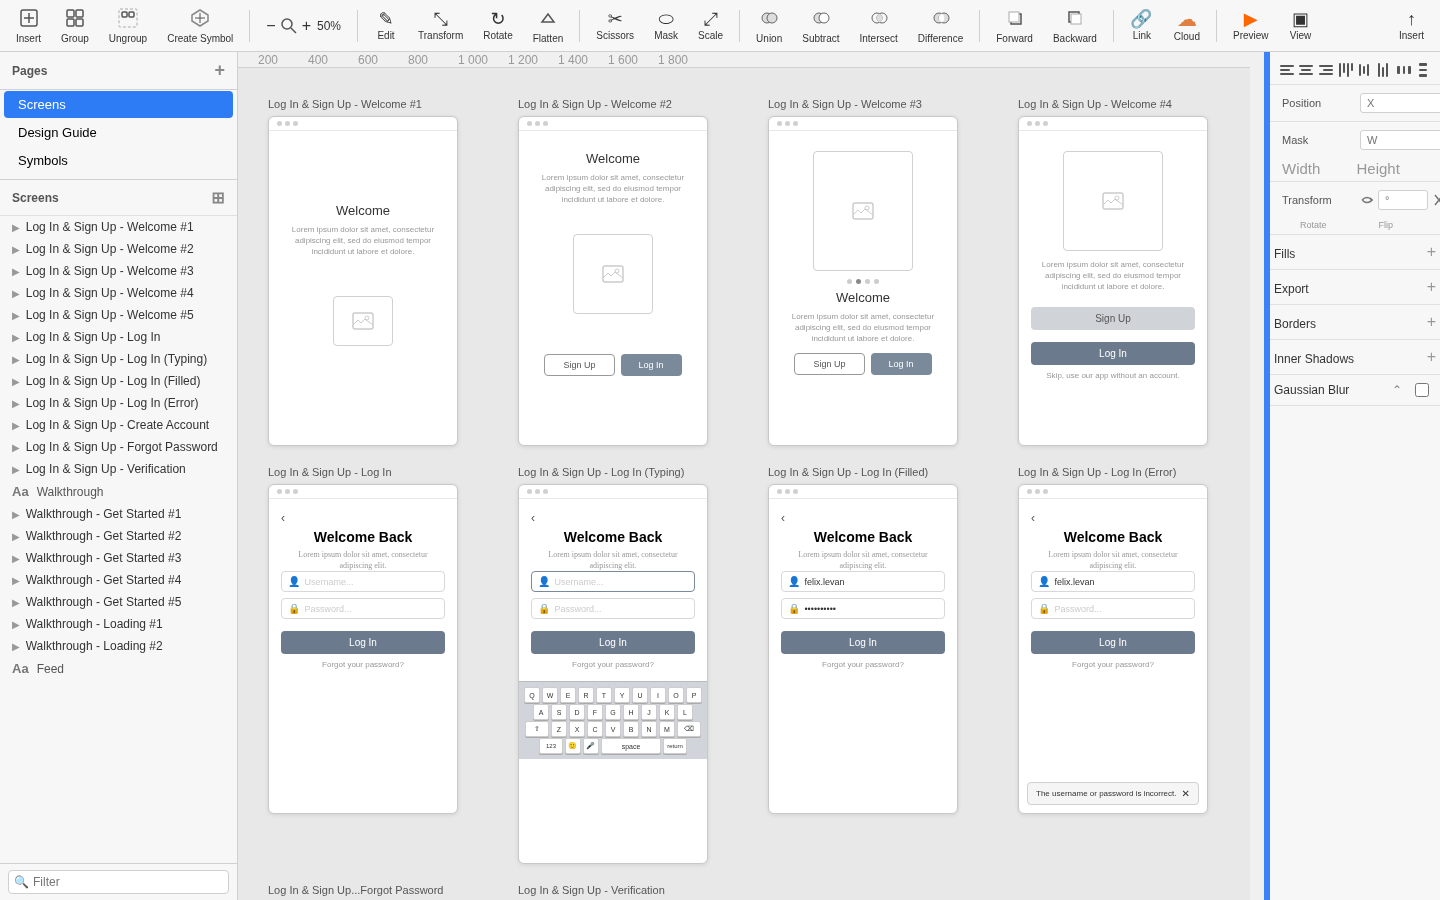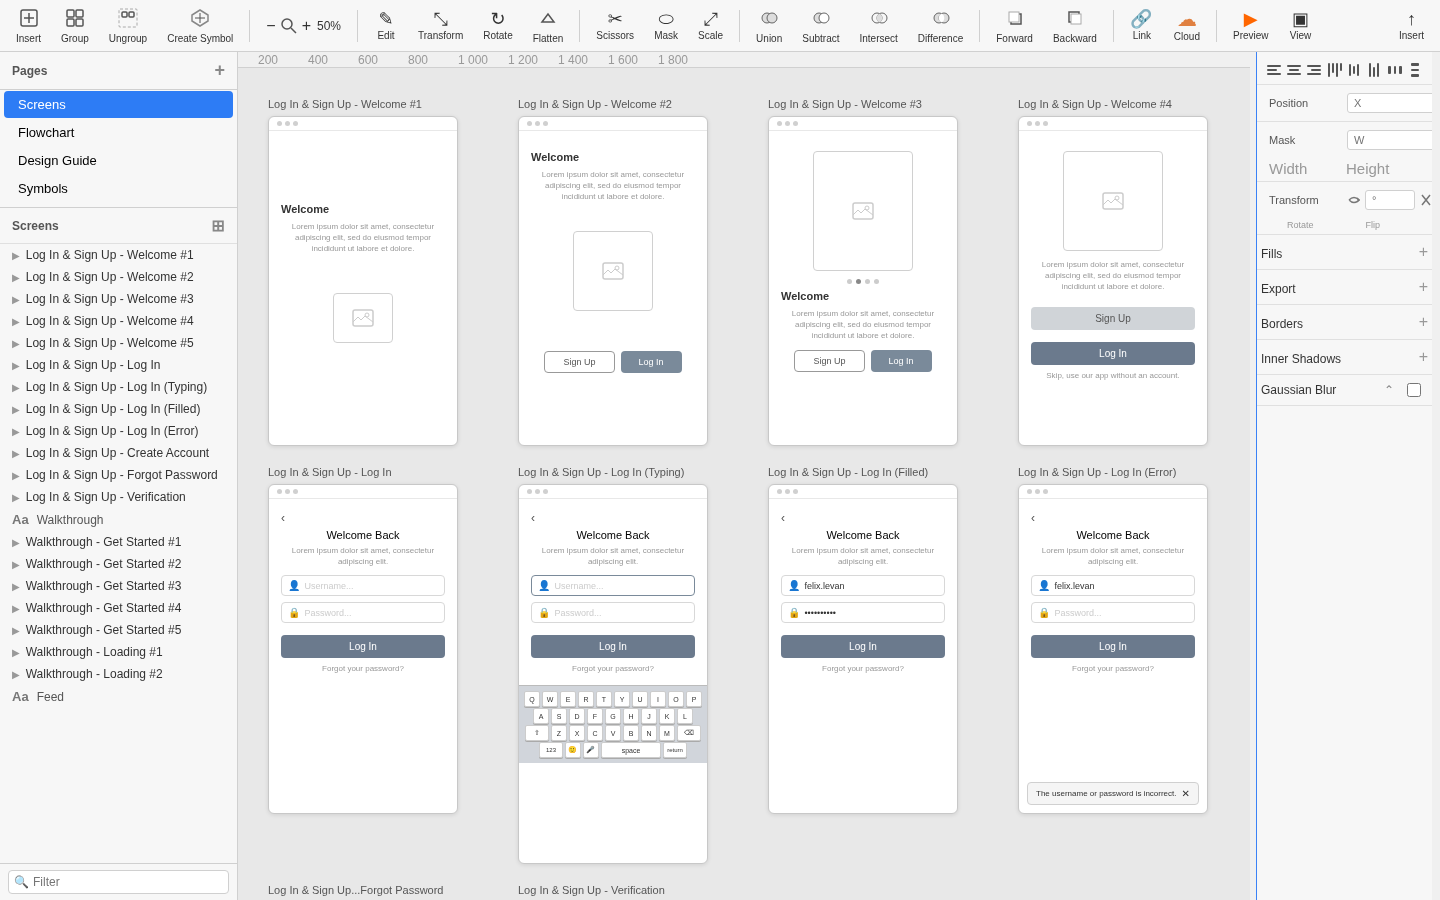--- a/index.html
+++ b/index.html
@@ -90,52 +90,52 @@
       box-shadow: 0 1px 4px rgba(0,0,0,0.1);
     }
     .phone-top-bar {
       display: flex; align-items: center; padding: 4px 8px;
       border-bottom: 1px solid #e8e8e8;
     }
     .phone-dot { width: 5px; height: 5px; border-radius: 50%; background: #d0d0d0; margin-right: 3px; }
     .phone-content { padding: 12px; flex: 1; }
 
     
-    .welcome-title { font-size: 11px; font-weight: 700; text-align: left; margin-bottom: 6px; color: #333; }
+    .welcome-title { font-size: 13px; font-weight: 400; text-align: center; margin-bottom: 6px; color: #333; }
     .welcome-text { font-size: 8px; color: #999; text-align: center; line-height: 1.4; margin-bottom: 8px; }
     .image-placeholder {
       width: 60px; height: 50px; border: 1px solid #d0d0d0; border-radius: 4px;
       display: flex; align-items: center; justify-content: center; margin: 0 auto 8px;
       color: #ccc; font-size: 16px;
     }
     .dots-row { display: flex; justify-content: center; gap: 4px; margin: 6px 0; }
     .dot { width: 5px; height: 5px; border-radius: 50%; background: #ccc; }
     .dot.active { background: #888; }
     .btn-row { display: flex; gap: 6px; justify-content: center; margin-top: 8px; }
     .btn-outline { padding: 5px 18px; border: 1px solid #999; border-radius: 4px; font-size: 9px; color: #555; background: white; }
     .btn-filled { padding: 5px 18px; border: none; border-radius: 4px; font-size: 9px; color: white; background: #7a8a9a; }
     .btn-full { width: 100%; padding: 6px; border: none; border-radius: 4px; font-size: 10px; color: white; background: #6b7a8d; margin: 6px 0; }
     .skip-text { font-size: 8px; color: #999; text-align: center; }
 
     
     .login-back { font-size: 12px; color: #555; margin-bottom: 4px; }
-    .login-title { font-size: 11px; font-weight: 400; text-align: center; margin-bottom: 4px; }
-    .login-subtitle { font-size: 8px; color: #999; text-align: center; margin-bottom: 8px; line-height: 1.4; }
+    .login-title { font-size: 14px; font-weight: 700; text-align: center; margin-bottom: 4px; }
+    .login-subtitle { font-size: 8px; color: #999; text-align: center; line-height: 1.4; font-family: Liberation Serif, serif; }
     .input-field {
       display: flex; align-items: center; border: 1px solid #d8d8d8; border-radius: 4px;
       padding: 4px 6px; margin-bottom: 6px; font-size: 9px; color: #bbb; gap: 4px;
     }
     .input-field.active { border-color: #7a8a9a; }
     .input-field.filled { color: #333; }
     .input-icon { font-size: 10px; color: #bbb; }
 
     
     #right-panel {
-      position: absolute; top: 52px; right: 8px; width: 176px; height: 848px;
-      background: #f7f7f7; border-left: 1px solid #3b82f6; overflow-y: auto;
+      position: absolute; top: 52px; right: 0; width: 176px; height: 848px;
+      background: #f7f7f7; border-left: 6px solid #3b82f6; overflow-y: auto;
     }
     .panel-section {
       border-bottom: 1px solid #e0e0e0;
     }
     .panel-row {
       display: flex; align-items: center; padding: 8px 12px; gap: 8px;
     }
     .panel-label { font-size: 11px; color: #555; width: 70px; flex-shrink: 0; }
     .panel-input {
       flex: 1; border: 1px solid #d0d0d0; border-radius: 3px; padding: 3px 6px;
@@ -355,21 +355,20 @@
   </div>
 </div>
 
 <div id="left-sidebar">
   <div id="pages-header">
     <span>Pages</span>
     <span style="font-size:18px;color:#888;cursor:pointer;">+</span>
   </div>
   <div>
     <div class="page-item active">Screens</div>
-    <div class="page-item">Flowchart</div>
     <div class="page-item">Design Guide</div>
     <div class="page-item">Symbols</div>
   </div>
 
   <div id="screens-header">
     <span>Screens</span>
     <span style="font-size:16px;color:#888;cursor:pointer;">⊞</span>
   </div>
 
   <div style="overflow-y:auto;flex:1;">

